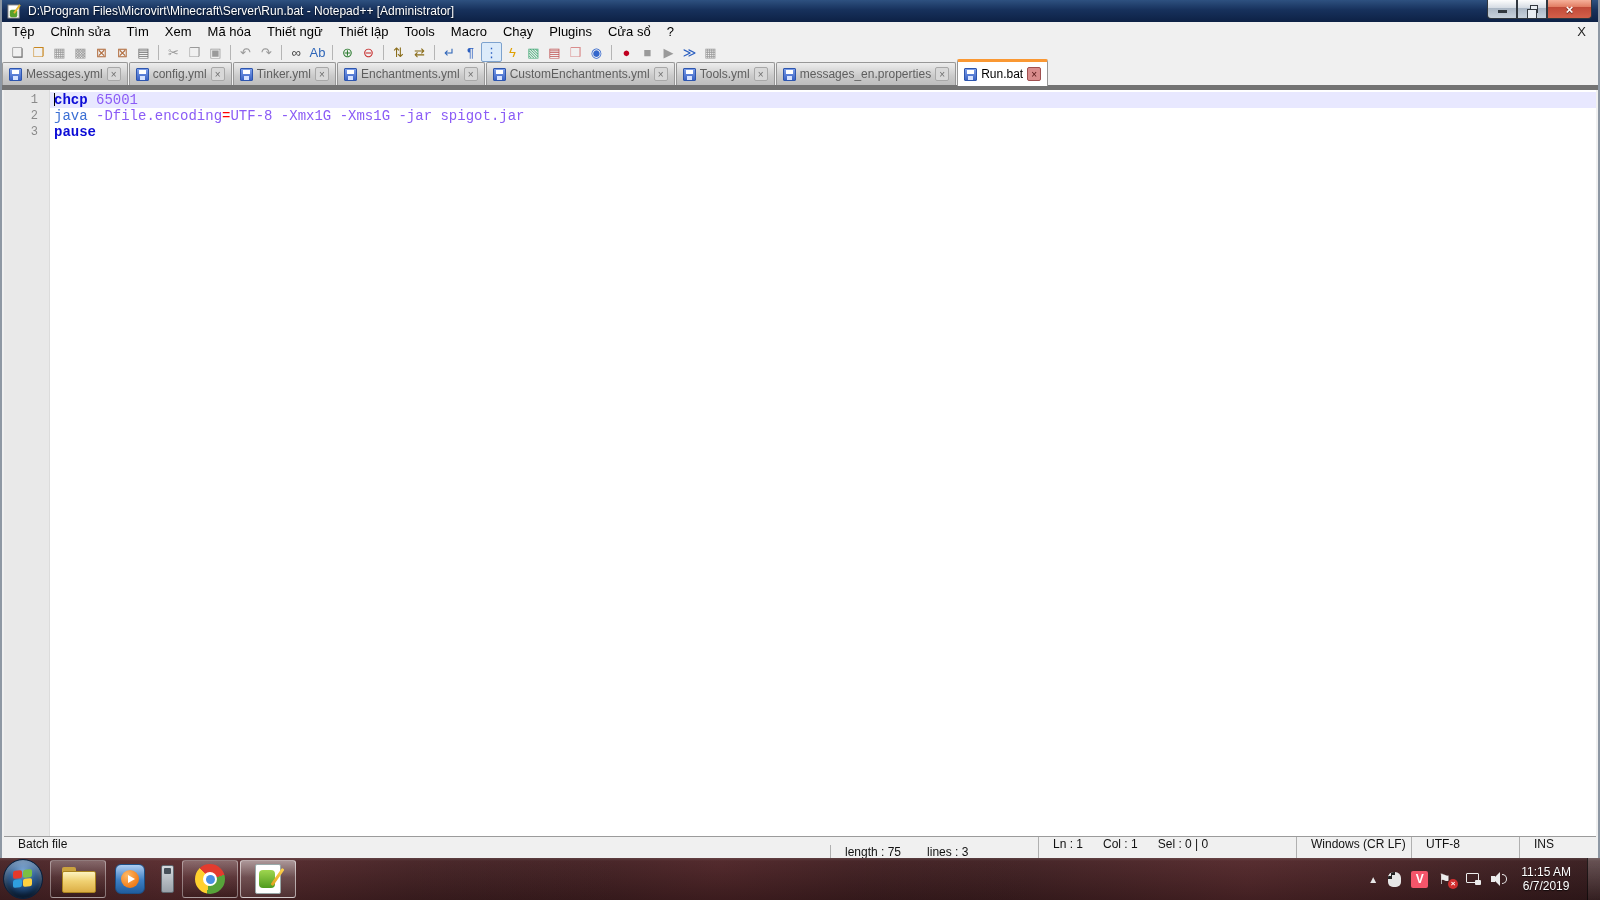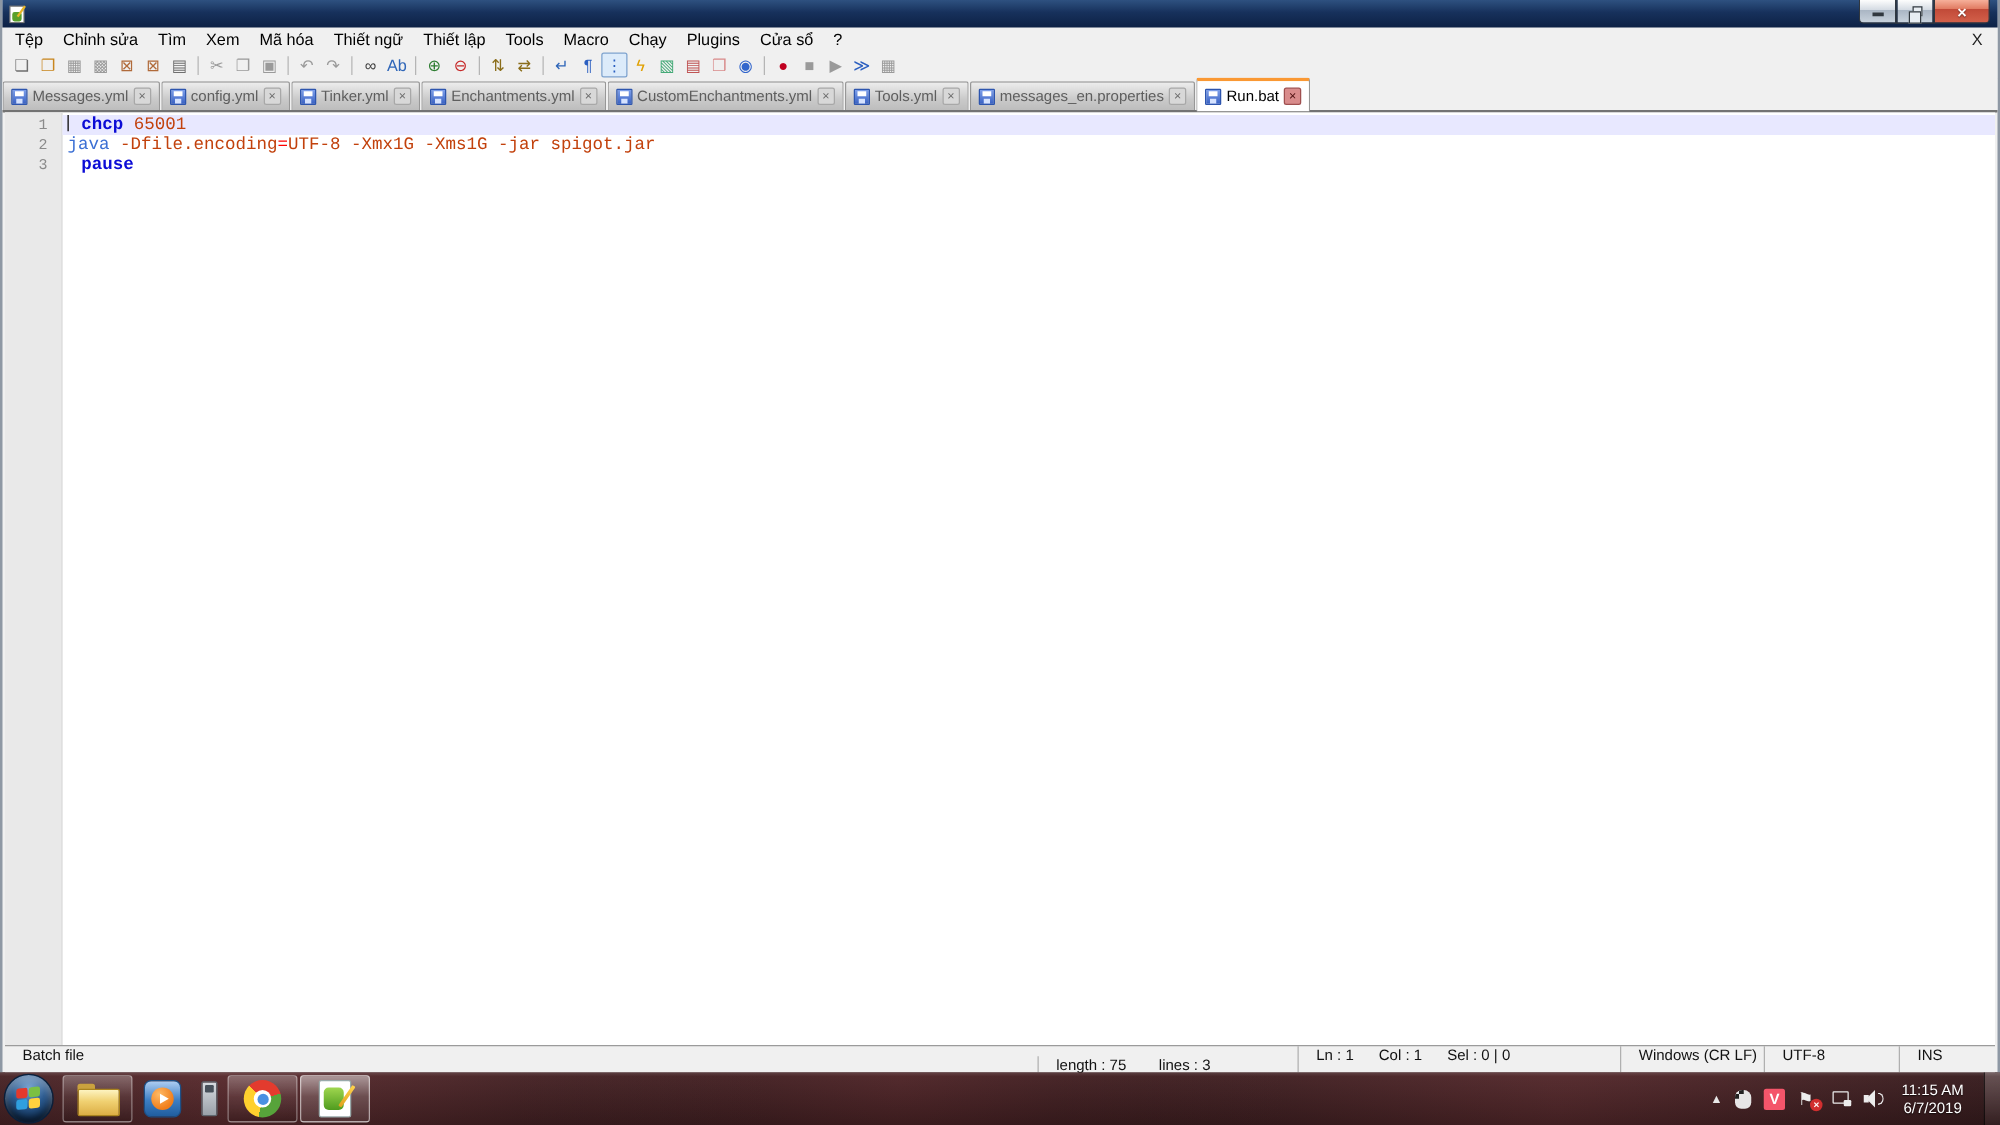--- a/index.html
+++ b/index.html
@@ -25,21 +25,21 @@
 
   .menubar { height:19px; background:#f0f0f0; display:flex; align-items:center; padding-left:2px; font-size:13px; color:#000; }
   .menu-item { padding:1px 8px; cursor:default; }
   .menubar-close { margin-left:auto; margin-right:12px; color:#222; font-size:13px; }
 
   .toolbar { height:22px; background:#f0f0f0; display:flex; align-items:center; padding-left:5px; }
   .tb-icon { width:21px; height:20px; display:flex; align-items:center; justify-content:center; font-size:13px; line-height:1; }
   .tb-icon.pressed { background:#dcebfa; border:1px solid #7da2ce; border-radius:2px; }
   .tb-sep { width:1px; height:15px; background:#b5b5b5; margin:0 4px; }
 
-  .tabbar { height:27px; background:#f0f0f0; display:flex; align-items:flex-end; border-bottom:2px solid #737373; }
+  .tabbar { height:27px; background:#f0f0f0; display:flex; align-items:flex-end; border-bottom:5px solid #737373; }
   .tab { height:23px; display:flex; align-items:center; gap:4px; padding:0 6px; margin-right:1px;
          background:linear-gradient(#ededed,#cacaca 60%,#bdbdbd); border:1px solid #979797; border-bottom:none;
          border-radius:2px 2px 0 0; font-size:12px; color:#5e5e5e; white-space:nowrap; }
   .tab.active { height:27px; background:#fff; color:#000; border-top:3px solid #fa9833; margin-bottom:-1px; }
   .tab-fileicon { width:13px; height:13px; border-radius:1px; border:1px solid #2d55ae;
       background:linear-gradient(#fff,#fff) 2px 1px/7px 4px no-repeat,
                  linear-gradient(#d5e2ff,#d5e2ff) 3px 7px/5px 4px no-repeat,
                  linear-gradient(#7d9fe9,#3a62c4); }
   .tab-close { width:14px; height:14px; display:flex; align-items:center; justify-content:center; font-size:10px;
                color:#6d6d6d; background:#d8d8d8; border:1px solid #a8a8a8; border-radius:2px; }
@@ -47,24 +47,24 @@
 
   
   .editor { position:absolute; left:2px; right:2px; top:90px; bottom:22px; background:#fff; display:flex; overflow:hidden;
             font-family:"Liberation Mono","DejaVu Sans Mono",monospace; font-size:14px; }
   .gutter { width:46px; background:#e9e9e9; border-right:1px solid #dcdcdc; flex:0 0 auto; padding-top:2px; }
   .line-num { height:16px; color:#8a8a8a; font-size:12px; text-align:right; padding-right:11px; line-height:16px; }
   .code-area { flex:1; padding-top:2px; }
   .code-line { height:16px; line-height:16px; white-space:pre; padding-left:4px; }
   .code-line.current { background:#e8e8ff; }
   .caret { display:inline-block; width:1px; height:13px; background:#000; vertical-align:-2px; margin-right:-1px; }
-  .tok-keyword { color:#0c0cd6; font-weight:bold;margin-left:11px; }
+  .tok-keyword { color:#0c0cd6; font-weight:bold; }
   .tok-command { color:#3b6fd4; }
   .tok-operator { color:#ff0000; }
-  .tok-plain { color:#c2410c; }
+  .tok-plain { color:#8b5cf6; }
 
   
   .statusbar { position:absolute; left:2px; right:2px; bottom:0; height:22px; background:#f0f0f0; border-top:1px solid #9b9b9b;
                display:flex; align-items:center; font-size:12px; color:#111; }
   .sb-sec { height:100%; display:flex; padding-left:14px; gap:26px; }
   .sb-sec + .sb-sec { border-left:1px solid #b0b0b0; }
   .sb-doctype { width:826px; }
   .sb-len { width:208px;margin-top:16px; }
   .sb-pos { width:258px; gap:20px; }
   .sb-eol { width:115px; }
@@ -139,20 +139,21 @@
 <div class="screen">
 
   <div class="window">
 
     <div class="titlebar">
       <svg class="app-icon" viewBox="0 0 16 16">
         <rect x="1" y="1" width="12" height="14" fill="#ffffff" stroke="#7a7a7a"></rect>
         <rect x="3" y="6" width="8" height="8" rx="2" fill="#5aa02c"></rect>
         <rect x="10" y="0" width="2" height="11" fill="#e8b62a" transform="rotate(35 11 5)"></rect>
       </svg>
+      <span class="title-text">D:\Program Files\Microvirt\Minecraft\Server\Run.bat - Notepad++ [Administrator]</span>
       <div class="win-controls">
         <div class="wc min">
             <span class="glyph-min"></span>
           </div>
         <div class="wc">
             <span class="glyph-restore"></span>
           </div>
         <div class="wc close">
             <span>×</span>
           </div>

